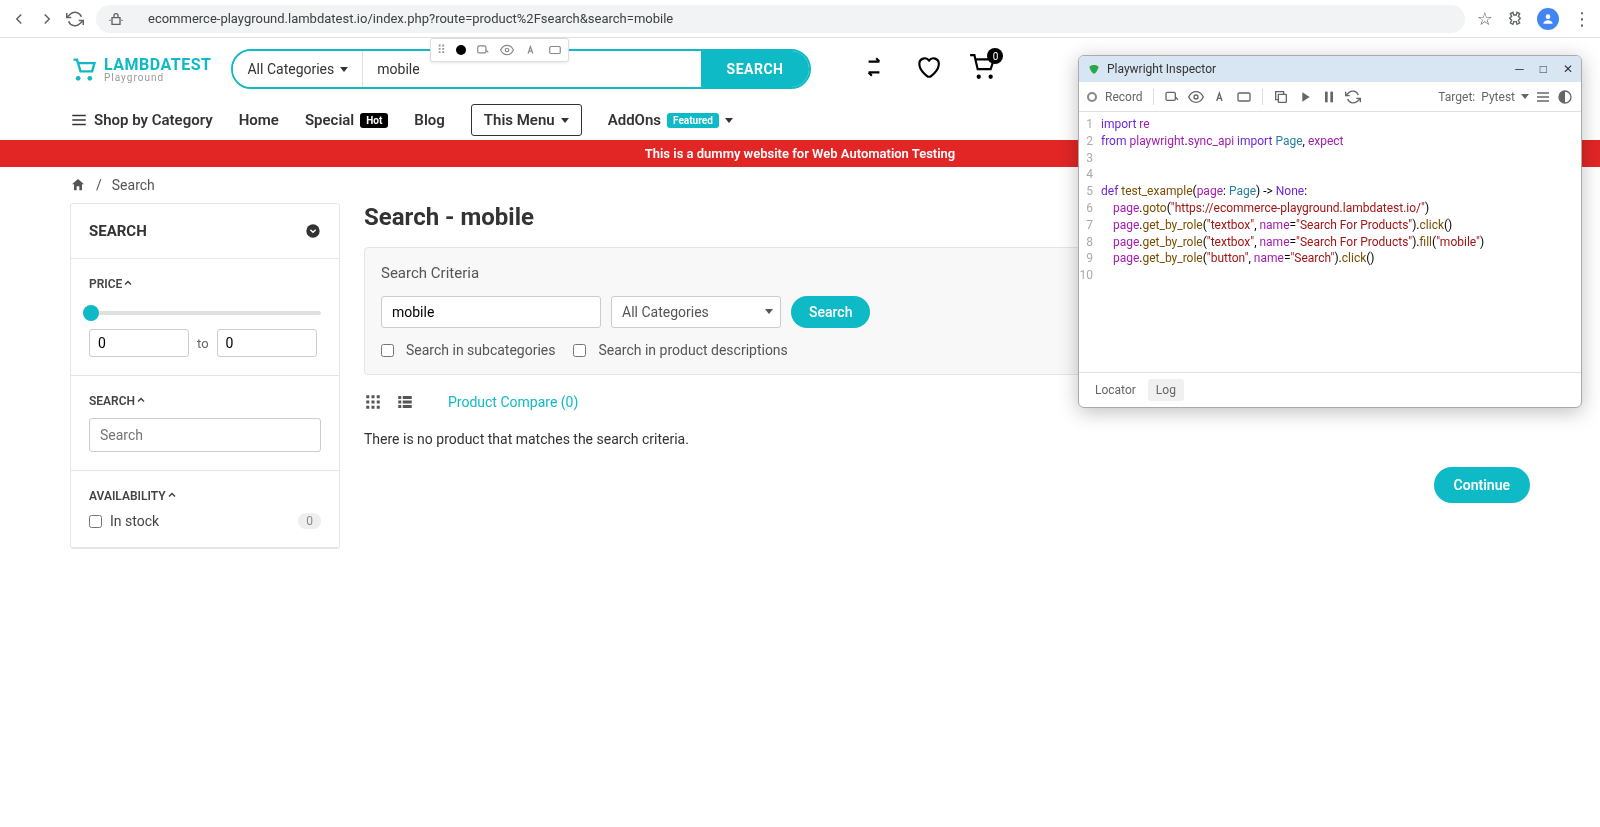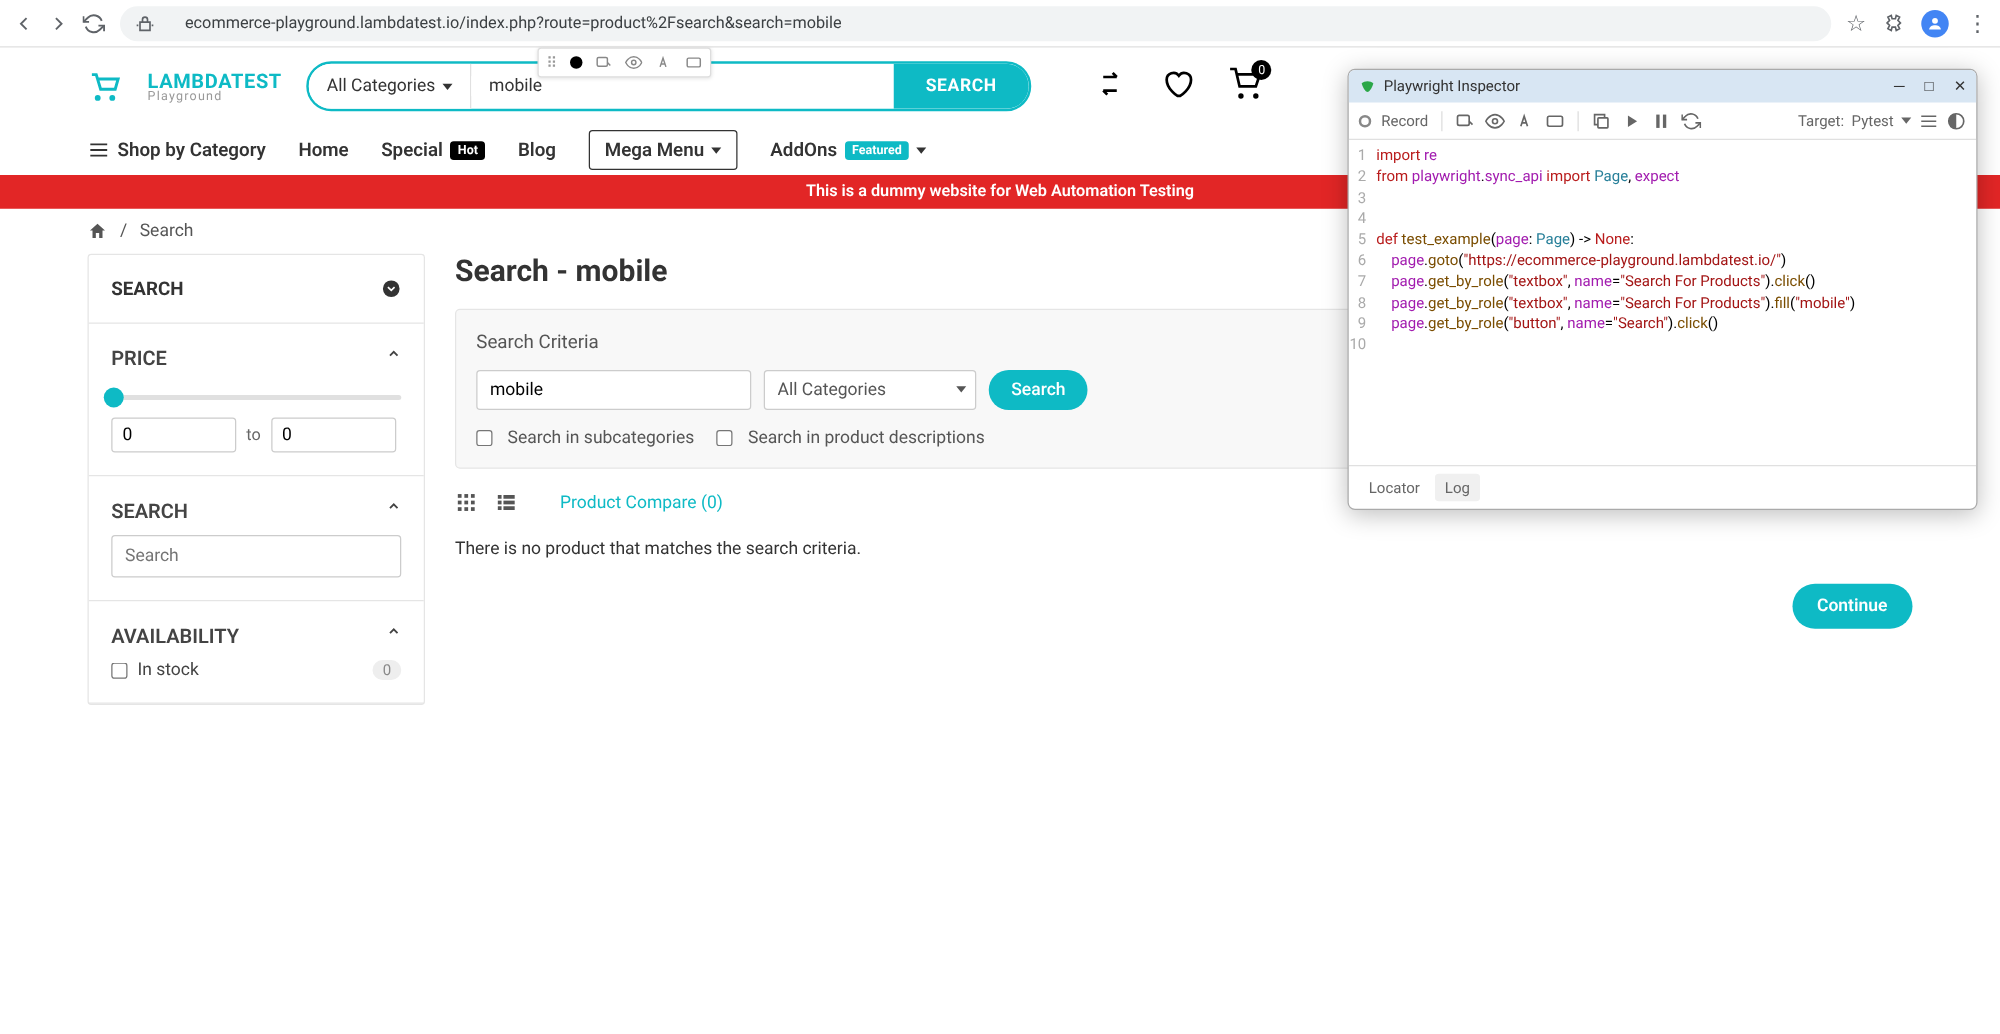--- a/index.html
+++ b/index.html
@@ -17,21 +17,21 @@
 .chrome-icons .dots { font-size: 18px; letter-spacing: -1px; }
 
 
 .top-toolbar { position: absolute; top: 38px; left: 430px; height: 24px; background: #fff; border: 1px solid #ddd; border-radius: 3px; display: flex; align-items: center; padding: 0 6px; gap: 10px; font-size: 12px; box-shadow: 0 1px 3px rgba(0,0,0,0.1); }
 .top-toolbar .grip { color: #999; }
 .top-toolbar .dot { width: 10px; height: 10px; border-radius: 50%; background: #000; }
 .top-toolbar svg { width: 14px; height: 14px; color: #888; }
 
 
 .page-header { display: flex; align-items: center; padding: 10px 70px; gap: 20px; height: 62px; }
-.logo { display: flex; align-items: center; gap: 20px; color: #0ebac5; font-weight: 700; font-size: 16px; letter-spacing: 0.5px; }
+.logo { display: flex; align-items: center; gap: 6px; color: #0ebac5; font-weight: 700; font-size: 16px; letter-spacing: 0.5px; }
 .logo .sub { display: block; font-size: 10px; color: #999; font-weight: 400; letter-spacing: 1px; margin-top: -2px; }
 .logo-icon { width: 28px; height: 28px; }
 .search-pill { flex: 1; display: flex; align-items: center; border: 2px solid #0ebac5; border-radius: 22px; height: 40px; overflow: hidden; max-width: 580px; }
 .search-pill .cat { padding: 0 14px; height: 100%; display: flex; align-items: center; font-size: 14px; color: #333; border-right: 1px solid #e0e0e0; gap: 6px; background: #fff; }
 .search-pill input { flex: 1; border: none; outline: none; padding: 0 14px; font-size: 14px; color: #333; }
 .search-pill .btn { background: #0ebac5; color: #fff; height: 100%; padding: 0 26px; border: none; font-weight: 700; font-size: 14px; letter-spacing: 0.5px; cursor: pointer; }
 .header-icons { display: flex; gap: 28px; margin-left: 30px; }
 .header-icons .icon-wrap { position: relative; }
 .header-icons svg { width: 26px; height: 26px; color: #000; }
 .cart-badge { position: absolute; top: -6px; right: -8px; background: #000; color: #fff; width: 16px; height: 16px; border-radius: 50%; font-size: 10px; display: flex; align-items: center; justify-content: center; }
@@ -50,21 +50,21 @@
 
 
 .breadcrumb { padding: 10px 70px; display: flex; align-items: center; gap: 10px; font-size: 14px; color: #555; }
 
 
 .content { display: flex; padding: 0 70px; gap: 24px; }
 .sidebar { width: 270px; border: 1px solid #e5e5e5; border-radius: 3px; }
 .sidebar .section { border-bottom: 1px solid #e5e5e5; padding: 18px; }
 .sidebar .section-head { display: flex; justify-content: space-between; align-items: center; font-weight: 700; font-size: 15px; color: #333; margin-bottom: 14px; }
 .sidebar .section-head.no-margin { margin-bottom: 0; }
-.sidebar .sub-head { font-weight: 600; font-size: 16px; color: #444; margin-bottom: 10px; display: flex; justify-content: space-between; }
+.sidebar .sub-head { font-weight: 600; font-size: 12px; color: #444; margin-bottom: 10px; display: flex; }
 .slider-track { height: 4px; background: #e0e0e0; border-radius: 2px; position: relative; margin-bottom: 14px; margin-top: 20px; }
 .slider-track .thumb { width: 16px; height: 16px; border-radius: 50%; background: #0ebac5; position: absolute; top: -6px; left: -6px; cursor: pointer; }
 .price-inputs { display: flex; align-items: center; gap: 8px; font-size: 13px; color: #666; }
 .price-inputs input { width: 100px; padding: 5px 8px; border: 1px solid #ccc; border-radius: 3px; font-size: 14px; }
 .sidebar .search-input { width: 100%; padding: 8px 10px; border: 1px solid #ccc; border-radius: 3px; font-size: 14px; }
 .avail-row { display: flex; align-items: center; gap: 8px; font-size: 14px; color: #444; }
 .avail-row .count { margin-left: auto; background: #eee; border-radius: 10px; padding: 1px 8px; font-size: 12px; color: #888; }
 
 .main-col { flex: 1; }
 .main-col h1 { font-size: 24px; font-weight: 700; color: #333; margin-bottom: 16px; }
@@ -90,21 +90,21 @@
 .inspector .titlebar { background: #d8e6f3; height: 26px; display: flex; align-items: center; padding: 0 8px; font-size: 12px; color: #333; gap: 6px; }
 .inspector .titlebar .win-controls { margin-left: auto; display: flex; gap: 16px; color: #333; }
 .inspector .toolbar { height: 30px; border-bottom: 1px solid #e0e0e0; display: flex; align-items: center; padding: 0 8px; font-size: 12px; color: #666; gap: 8px; }
 .inspector .toolbar .rec-dot { width: 10px; height: 10px; border: 2px solid #888; border-radius: 50%; }
 .inspector .toolbar .sep { width: 1px; height: 16px; background: #ddd; margin: 0 2px; }
 .inspector .toolbar .right { margin-left: auto; display: flex; align-items: center; gap: 6px; }
 .inspector .code { font-family: "Consolas", "Courier New", monospace; font-size: 12px; line-height: 1.4; padding: 4px 0; height: 260px; overflow: auto; background: #fff; }
 .inspector .code .line { display: flex; }
 .inspector .code .ln { width: 22px; text-align: right; color: #aaa; padding-right: 8px; user-select: none; flex-shrink: 0; }
 .inspector .code .txt { white-space: pre; }
-.kw { color: #b91c1c; }
+.kw { color: #6d28d9; }
 .fn { color: #7a4d00; }
 .str { color: #a31515; }
 .type { color: #267f99; }
 .nm { color: #a21caf; }
 .inspector .tabs { border-top: 1px solid #e0e0e0; padding: 6px 8px; font-size: 12px; display: flex; gap: 4px; }
 .inspector .tabs .tab { padding: 4px 8px; color: #666; border-radius: 3px; cursor: pointer; }
 .inspector .tabs .tab.active { background: #f0f0f0; }
 
 .tiny-icon { width: 16px; height: 16px; }
 .caret-down { display: inline-block; width: 0; height: 0; border-left: 4px solid transparent; border-right: 4px solid transparent; border-top: 5px solid currentColor; vertical-align: middle; }
@@ -218,21 +218,21 @@
       </svg>
     <span>Shop by Category</span>
   </div>
   <div class="item">Home</div>
   <div class="item">
     <span>Special</span>
     <span class="badge">Hot</span>
   </div>
   <div class="item">Blog</div>
   <div class="item mega">
-    <span>Mega Menu</span>
+    <span>This Menu</span>
     <span class="caret-down"></span>
   </div>
   <div class="item">
     <span>AddOns</span>
     <span class="badge teal">Featured</span>
     <span class="caret-down"></span>
   </div>
   <div class="account">
     <svg width="16" height="16" viewBox="0 0 24 24" fill="currentColor">
         <circle cx="12" cy="8" r="4"></circle>

